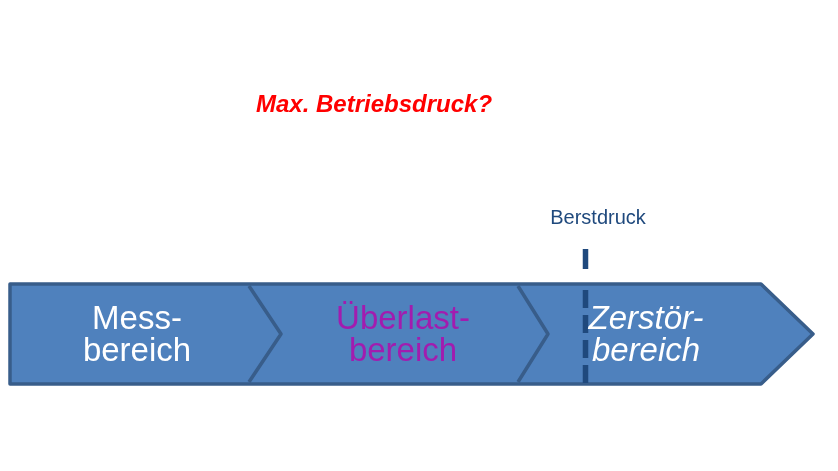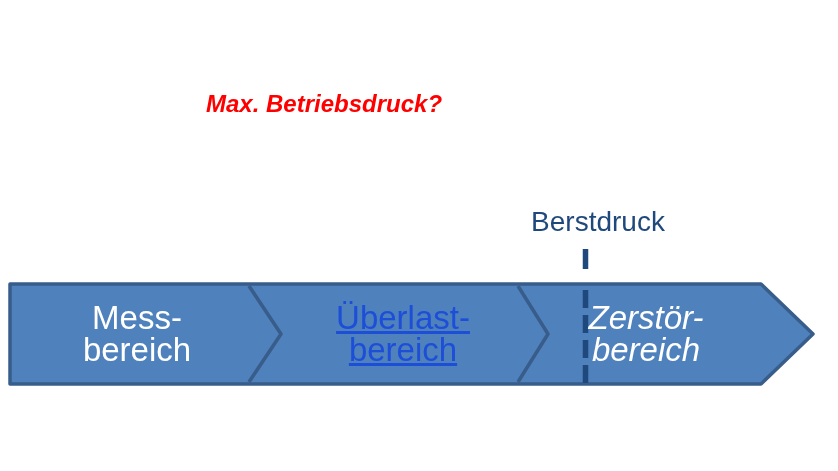--- a/index.html
+++ b/index.html
@@ -14,27 +14,27 @@
   .annotation {
     position: absolute;
     left: 148px;
     top: 88px;
     font-size: 24px;
     line-height: 32px;
     font-weight: bold;
     font-style: italic;
     white-space: nowrap;
   }
-  .annotation .ann-line2 { margin-left: 58px; }
+  .annotation .ann-line2 { margin-left: 108px; }
   .berstdruck-label {
     position: absolute;
     left: 598px;
     top: 206px;
     transform: translateX(-50%);
-    font-size: 28px;
+    font-size: 20px;
     white-space: nowrap;
   }
   .diagram-svg {
     position: absolute;
     left: 0;
     top: 0;
   }
   .seg-label {
     position: absolute;
     top: 302px;
@@ -64,21 +64,21 @@
     <polyline points="249,286 281,334 249,382" fill="none" stroke-width="3.5" stroke-linejoin="round" stroke="#385D8A"></polyline>
     <polyline points="518,286 548,334 518,382" fill="none" stroke-width="3.5" stroke-linejoin="round" stroke="#385D8A"></polyline>
     <line x1="585.5" y1="249" x2="585.5" y2="384" stroke-width="5.5" stroke-dasharray="20 21 18 7 18 7 18 7 18 7" stroke="#1F497D"></line>
   </svg>
 
   <div class="seg-label seg-0" style="color: rgb(255, 255, 255);">
     <div>Mess-</div>
     <div>bereich</div>
   </div>
 
-  <div class="seg-label seg-1" style="color: #1d4ed8; text-decoration: underline;">
+  <div class="seg-label seg-1" style="color: #a21caf;">
     <div>Überlast-</div>
     <div>bereich</div>
   </div>
 
   <div class="seg-label seg-2" style="color: rgb(255, 255, 255);">
     <div>Zerstör-</div>
     <div>bereich</div>
   </div>
 
 </div>

